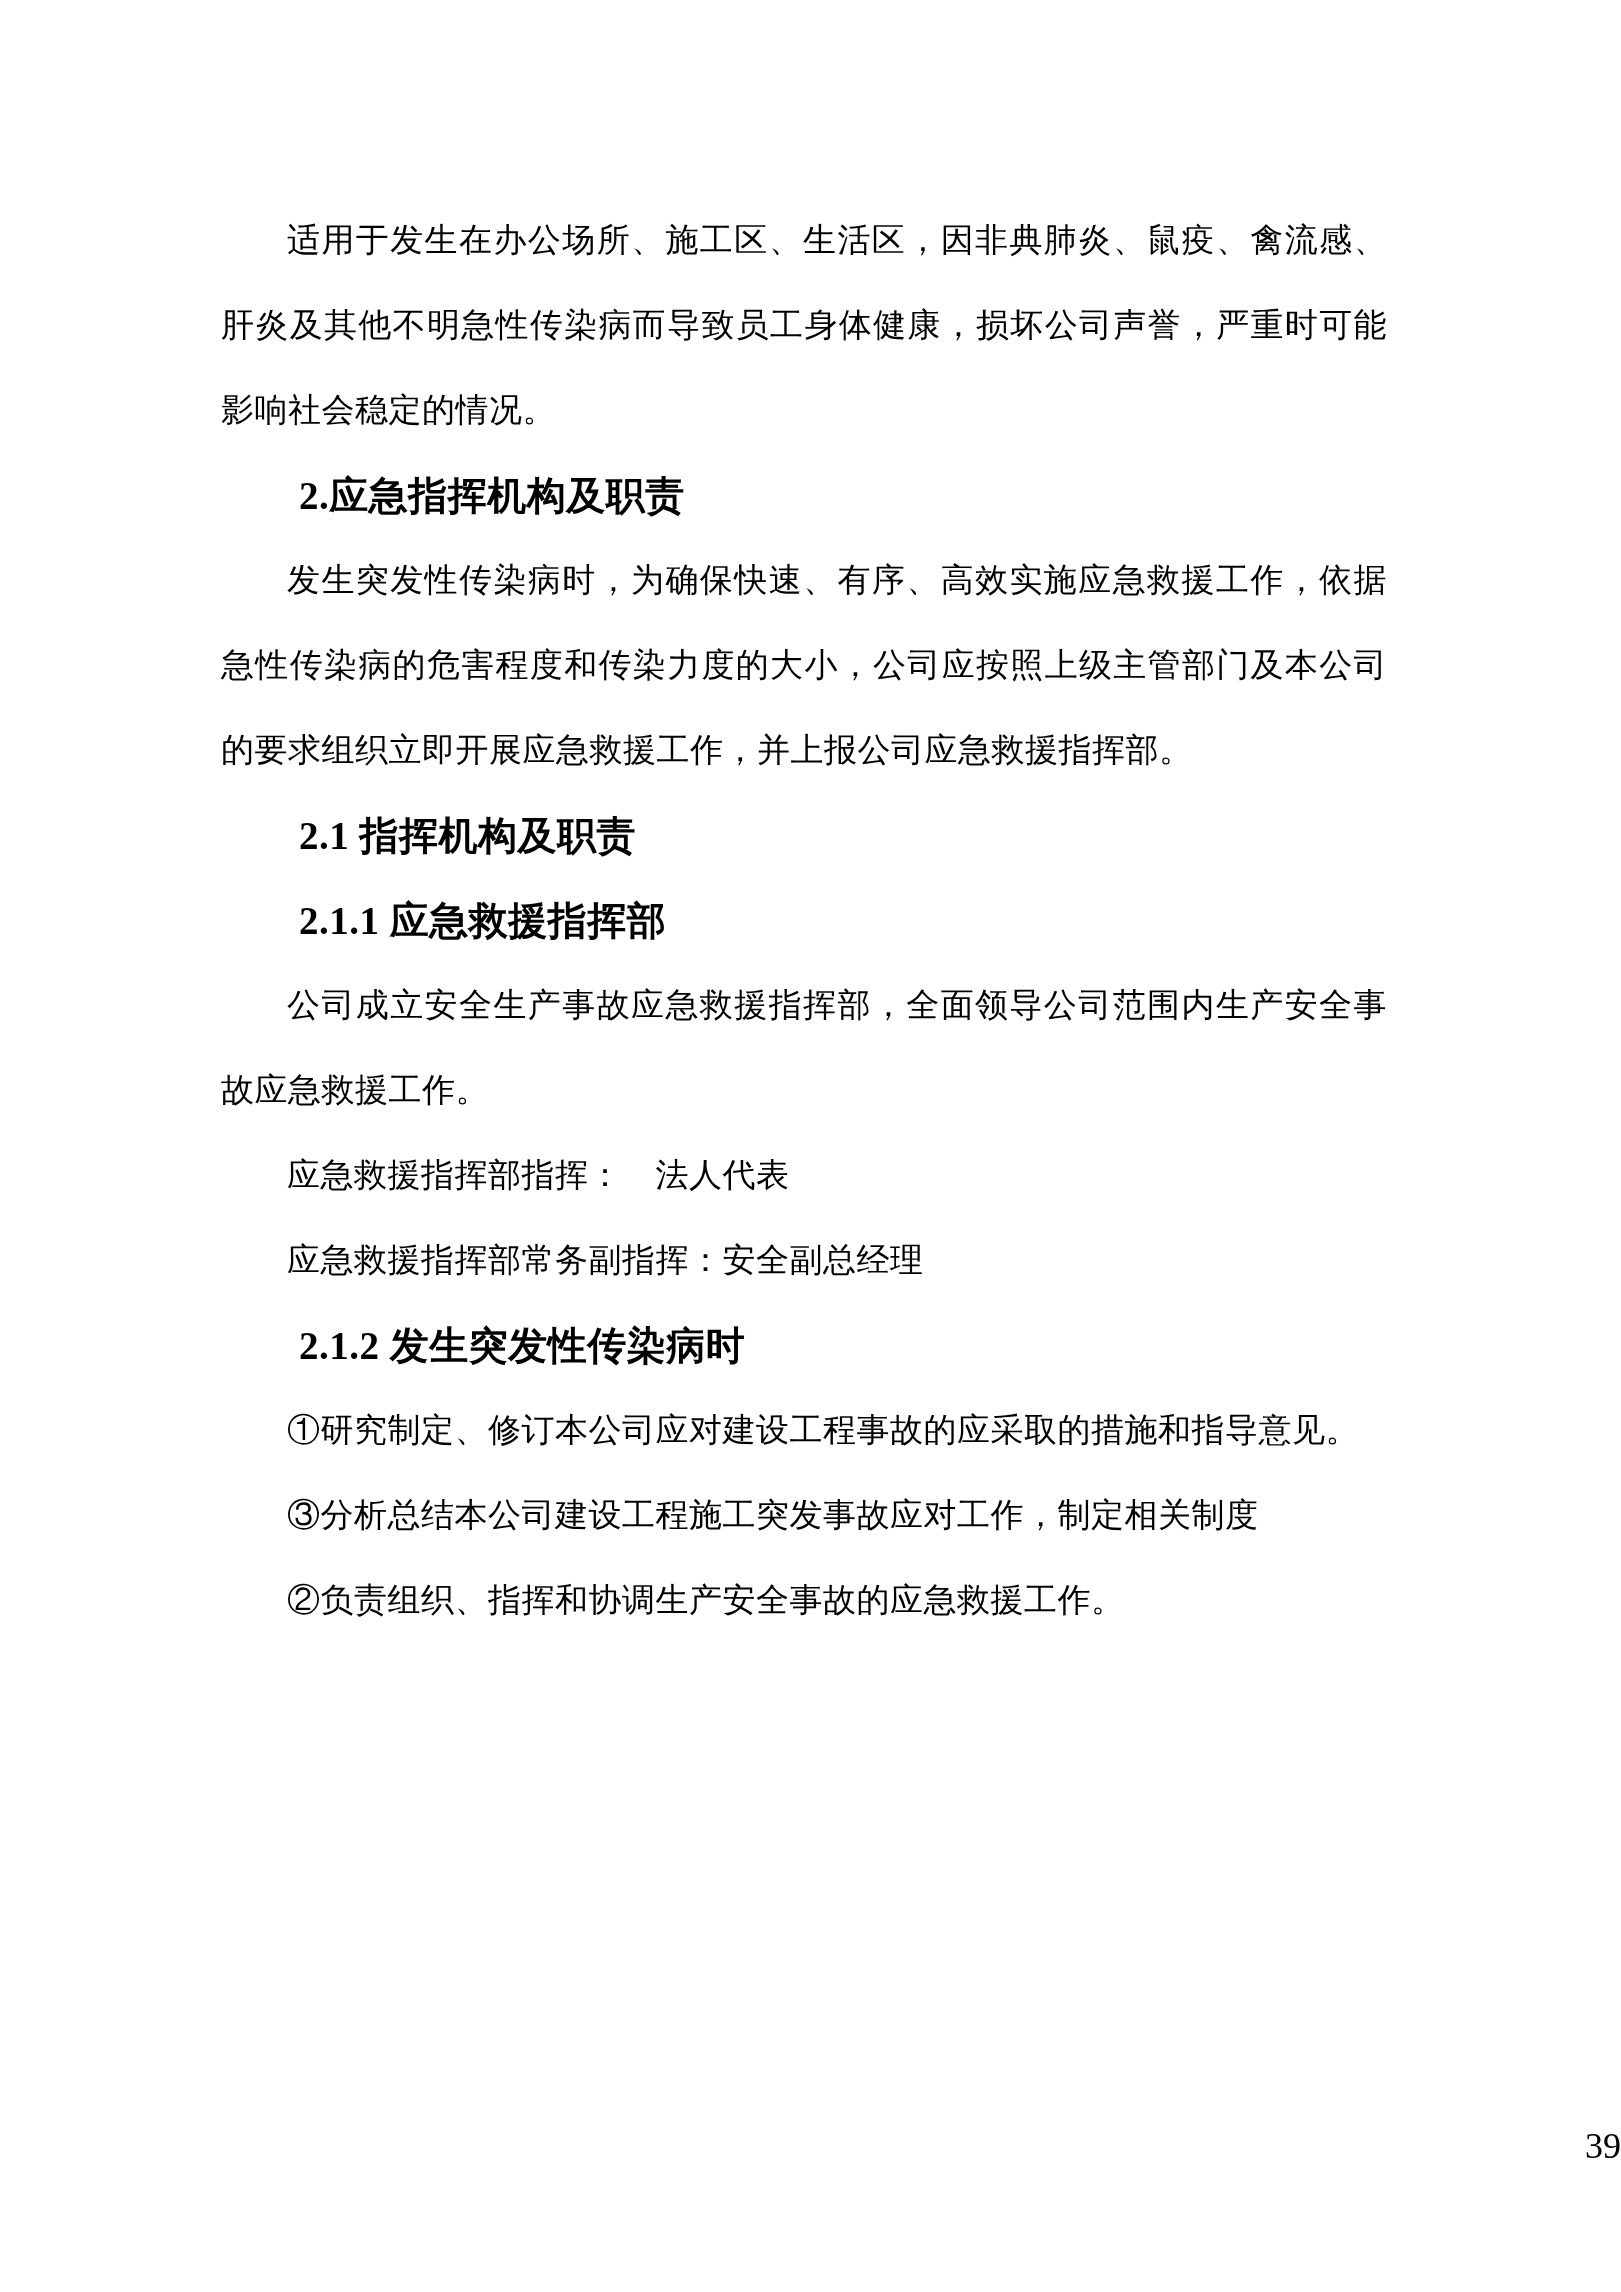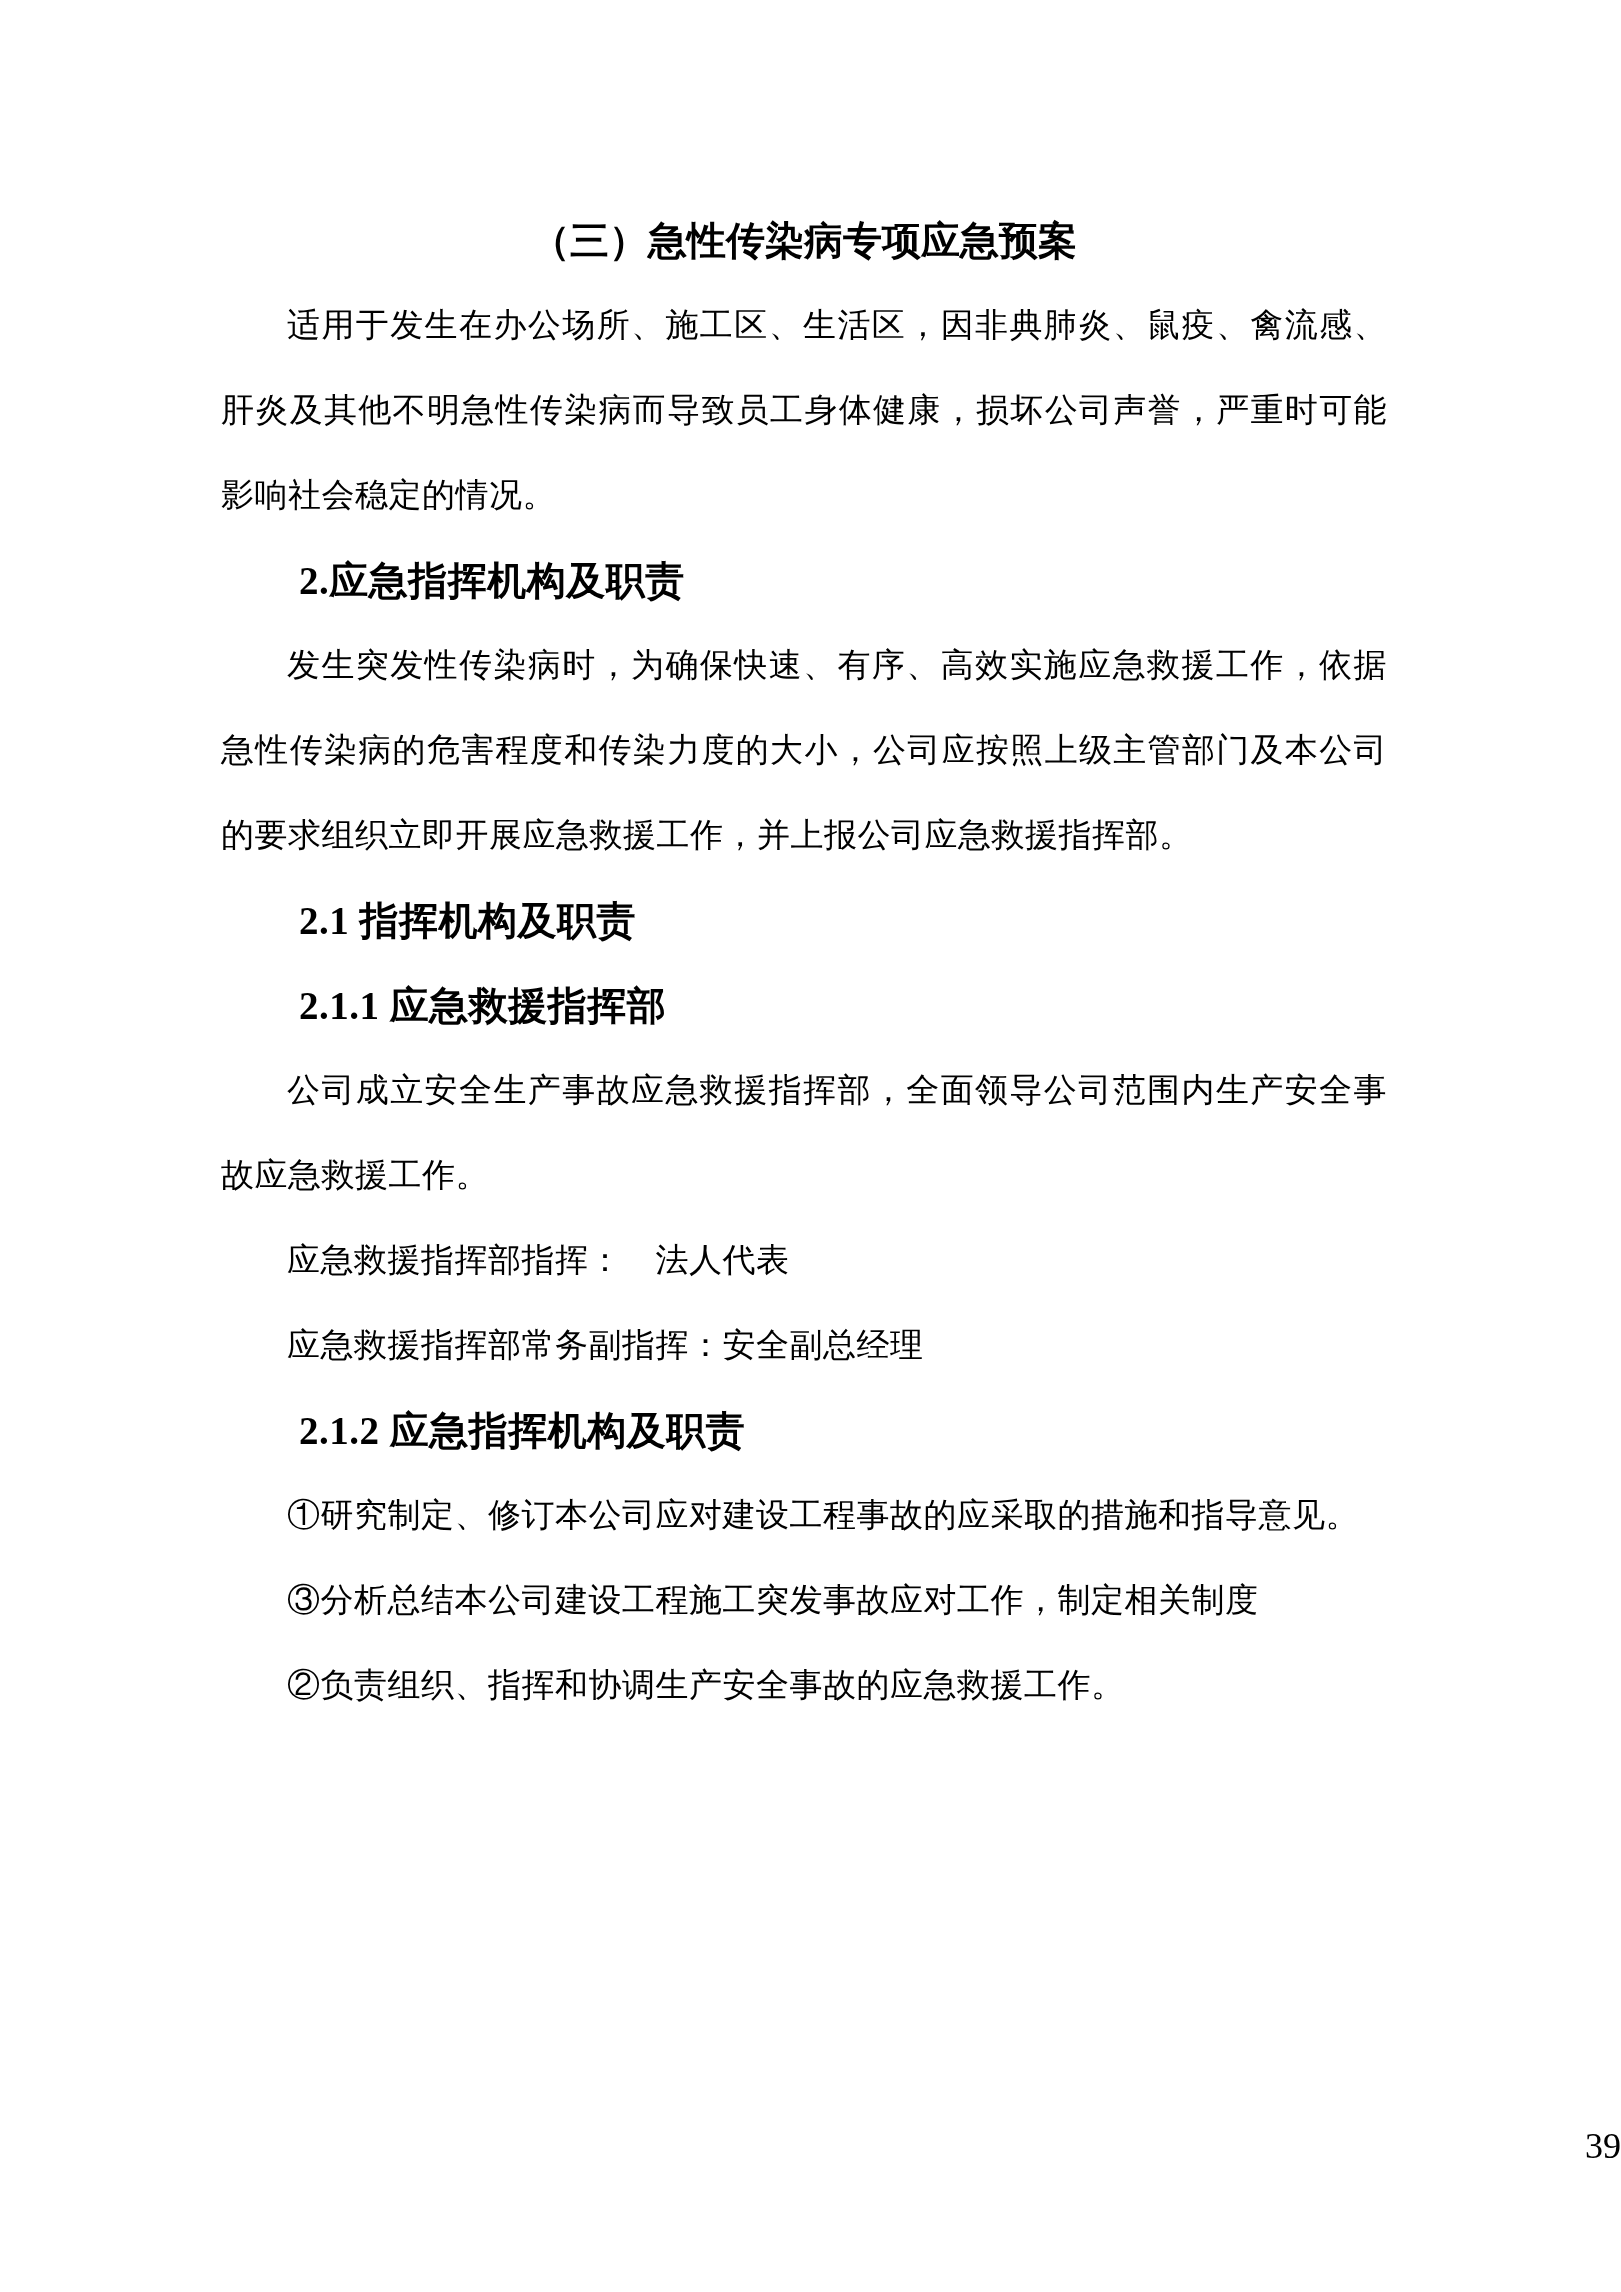--- a/index.html
+++ b/index.html
@@ -53,31 +53,30 @@
     text-align: right;
     font-size: 36px;
     line-height: 59px;
   }
 </style>
 </head>
 <body>
 
 <div class="page">
   <div class="content">
-    <h1 class="doc-title">（三）急性传染病专项应急预案</h1>
     <div id="doc-body">
         <p class="paragraph">适用于发生在办公场所、施工区、生活区，因非典肺炎、鼠疫、禽流感、肝炎及其他不明急性传染病而导致员工身体健康，损坏公司声誉，严重时可能影响社会稳定的情况。</p>
         <p class="heading">2.应急指挥机构及职责</p>
         <p class="paragraph">发生突发性传染病时，为确保快速、有序、高效实施应急救援工作，依据急性传染病的危害程度和传染力度的大小，公司应按照上级主管部门及本公司的要求组织立即开展应急救援工作，并上报公司应急救援指挥部。</p>
         <p class="heading">2.1 指挥机构及职责</p>
         <p class="heading">2.1.1 应急救援指挥部</p>
         <p class="paragraph">公司成立安全生产事故应急救援指挥部，全面领导公司范围内生产安全事故应急救援工作。</p>
         <p class="paragraph">应急救援指挥部指挥：　法人代表</p>
         <p class="paragraph">应急救援指挥部常务副指挥：安全副总经理</p>
-        <p class="heading">2.1.2 应急指挥机构及职责</p>
+        <p class="heading">2.1.2 发生突发性传染病时</p>
         <p class="paragraph">①研究制定、修订本公司应对建设工程事故的应采取的措施和指导意见。</p>
         <p class="paragraph">③分析总结本公司建设工程施工突发事故应对工作，制定相关制度</p>
         <p class="paragraph">②负责组织、指挥和协调生产安全事故的应急救援工作。</p>
       </div>
   </div>
   <div class="page-number">39</div>
 </div>
 
 
 </body></html>

